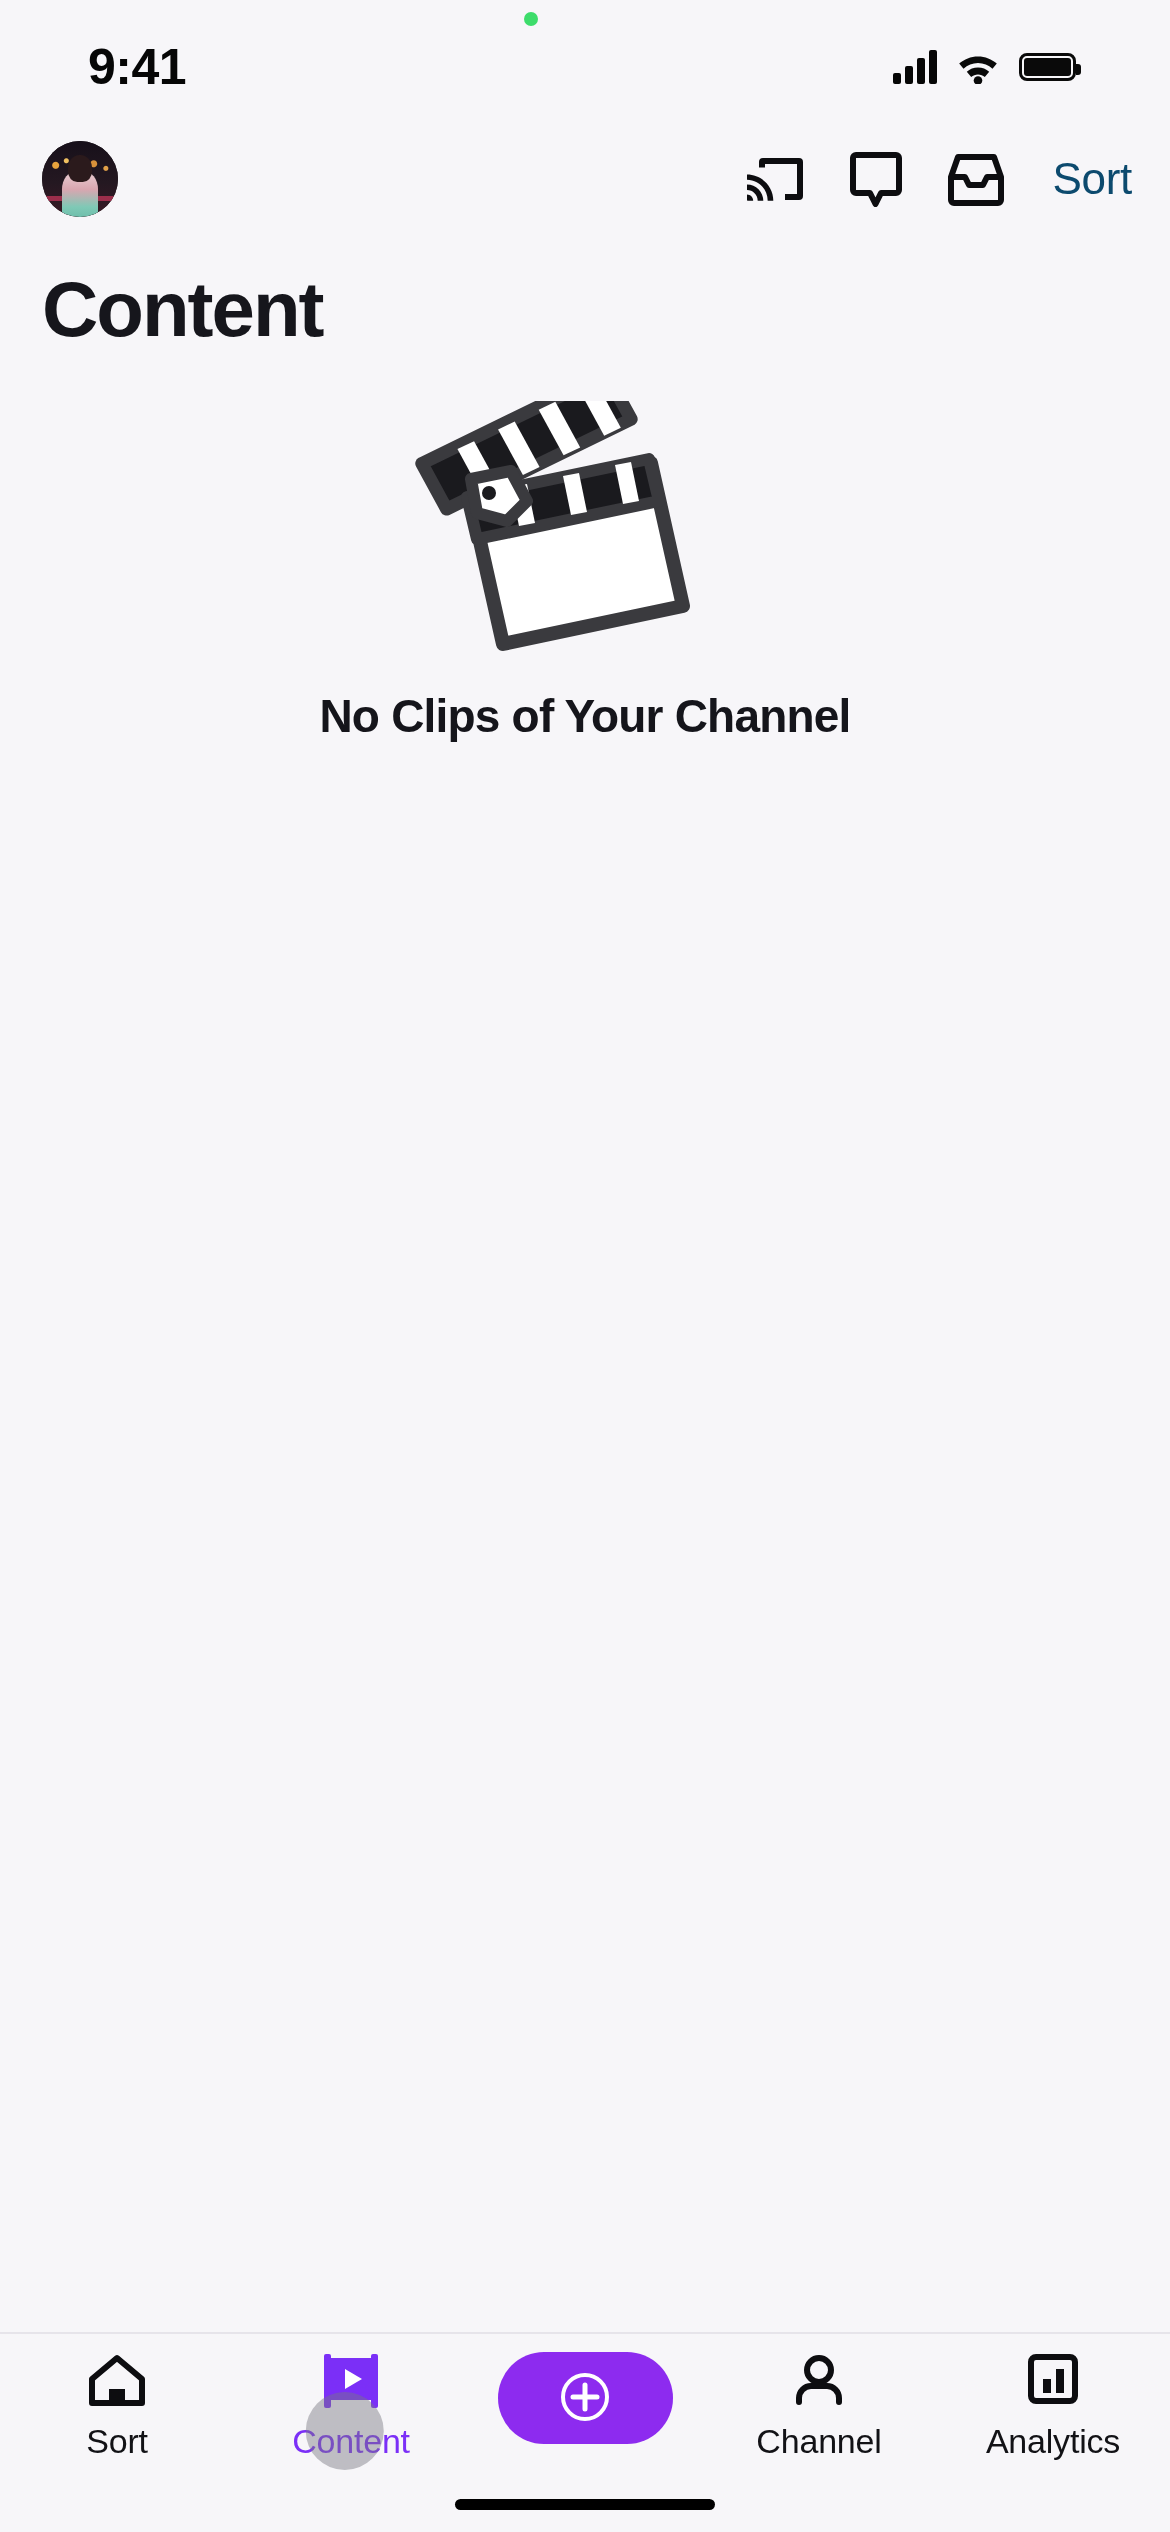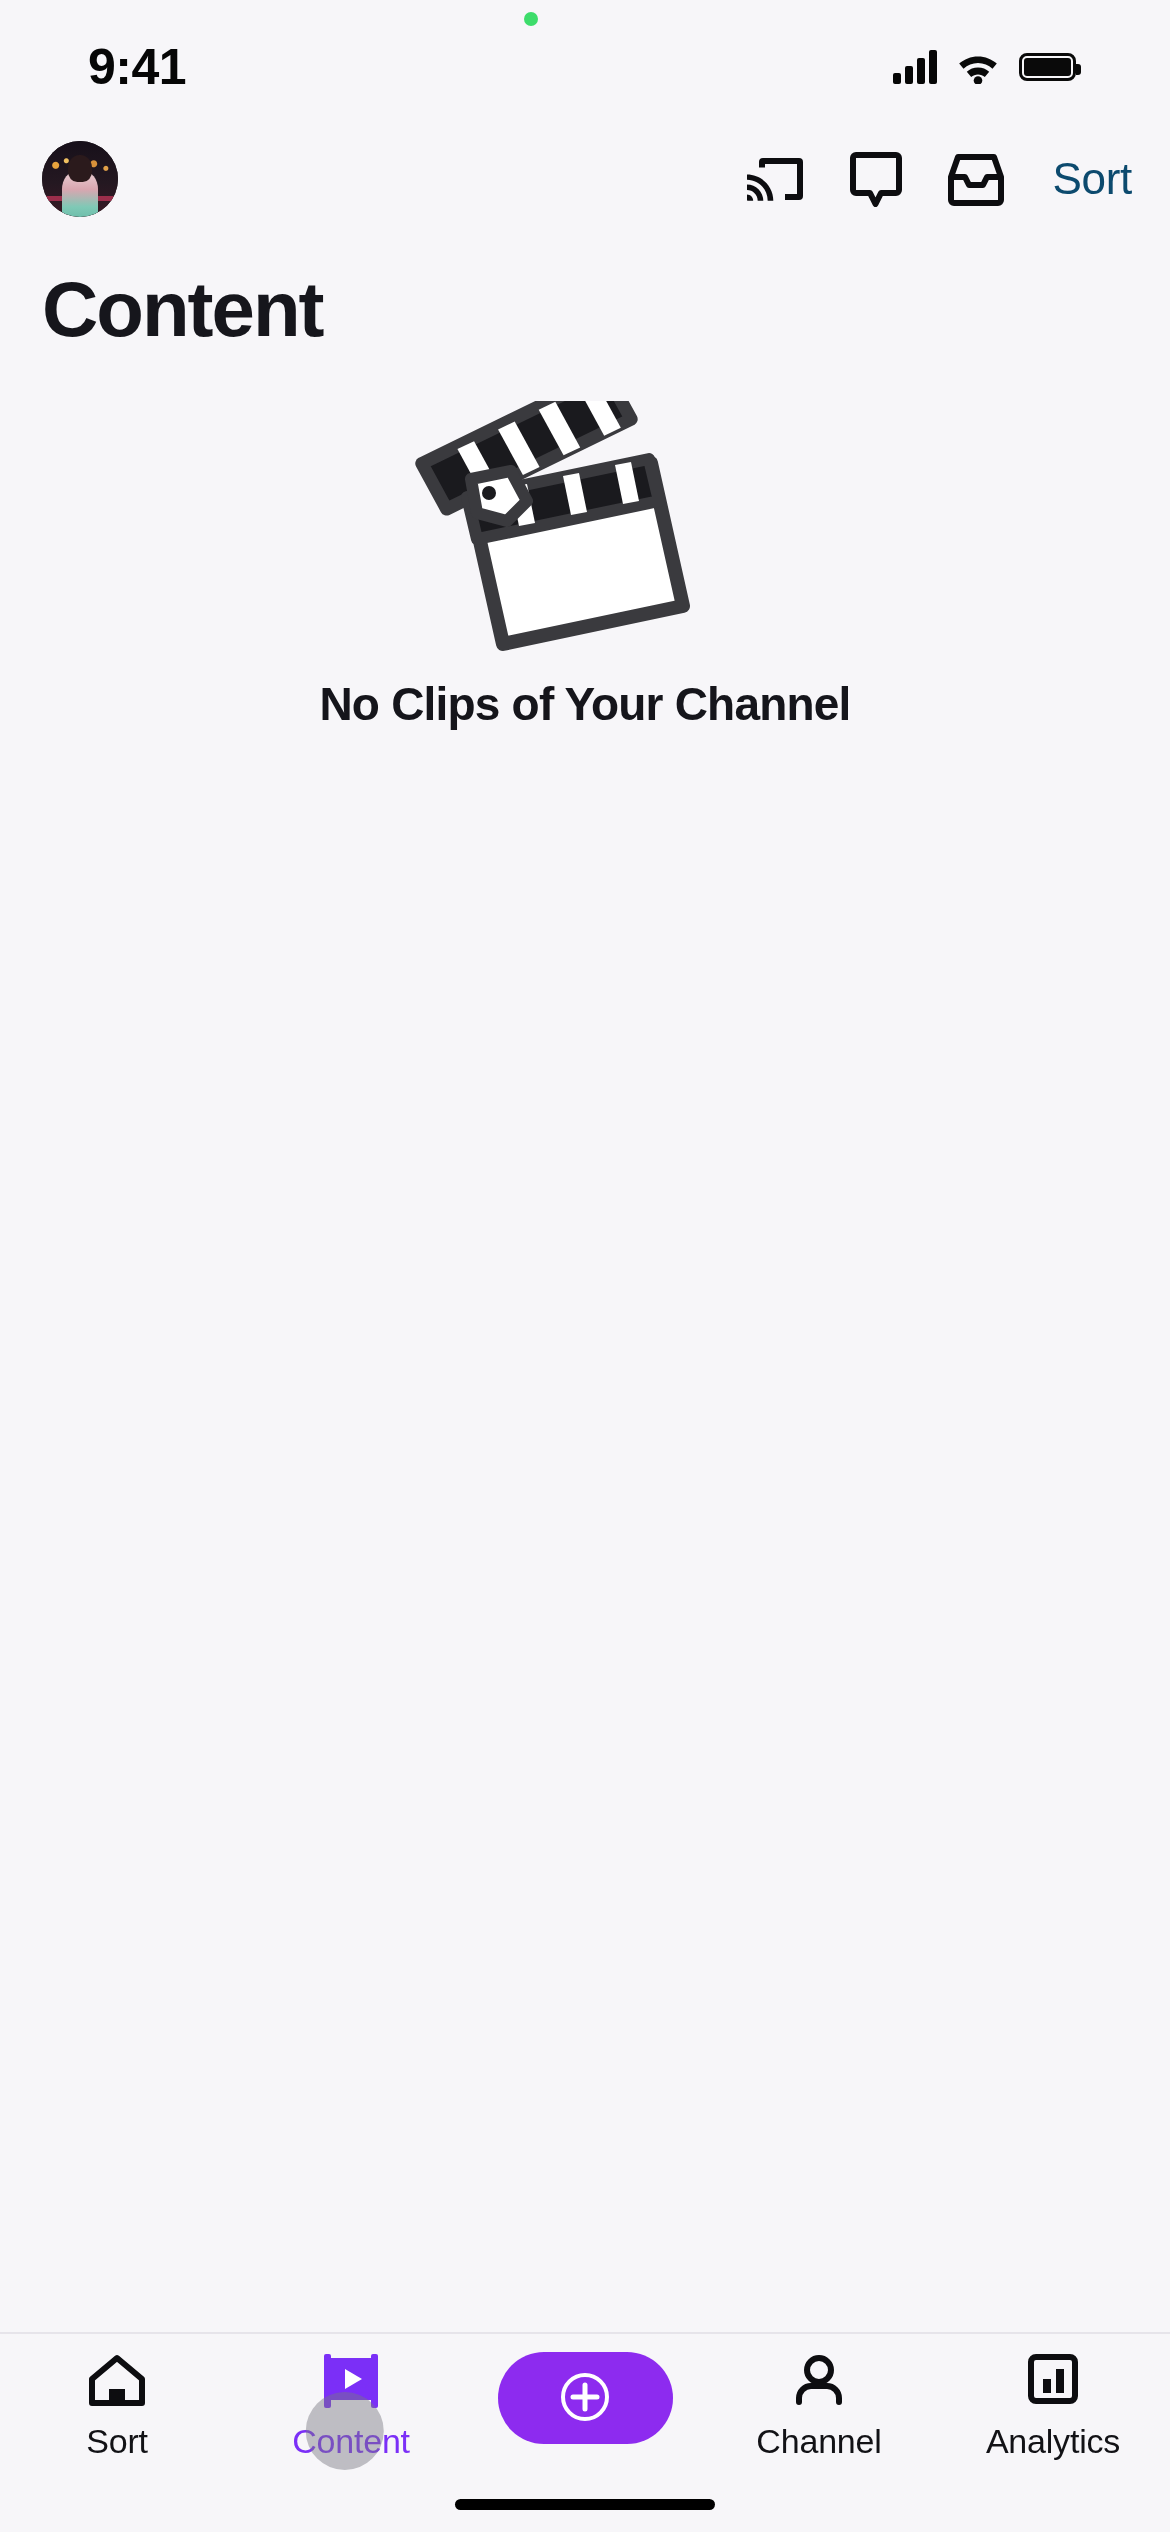--- a/index.html
+++ b/index.html
@@ -120,21 +120,21 @@
     position: relative;
   }
   .empty-wrap {
     position: absolute;
     left: 0; right: 0;
     top: 46px;
     display: flex; flex-direction: column; align-items: center;
   }
   .clapper { width: 340px; height: 270px; }
   .empty-text {
-    margin-top: 6px;
+    margin-top: 18px;
     font-size: 46px;
     font-weight: 700;
     color: #15151b;
     letter-spacing: -0.8px;
   }
 
   
   .tabbar {
     flex: 0 0 145px;
     border-top: 2px solid #e6e4ea;

